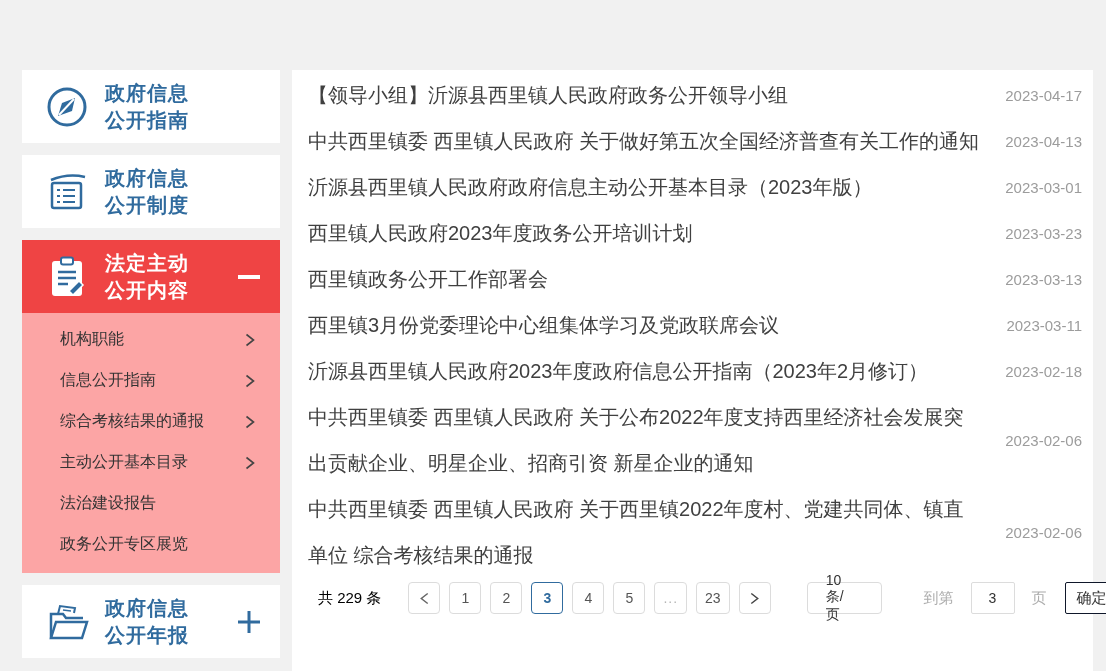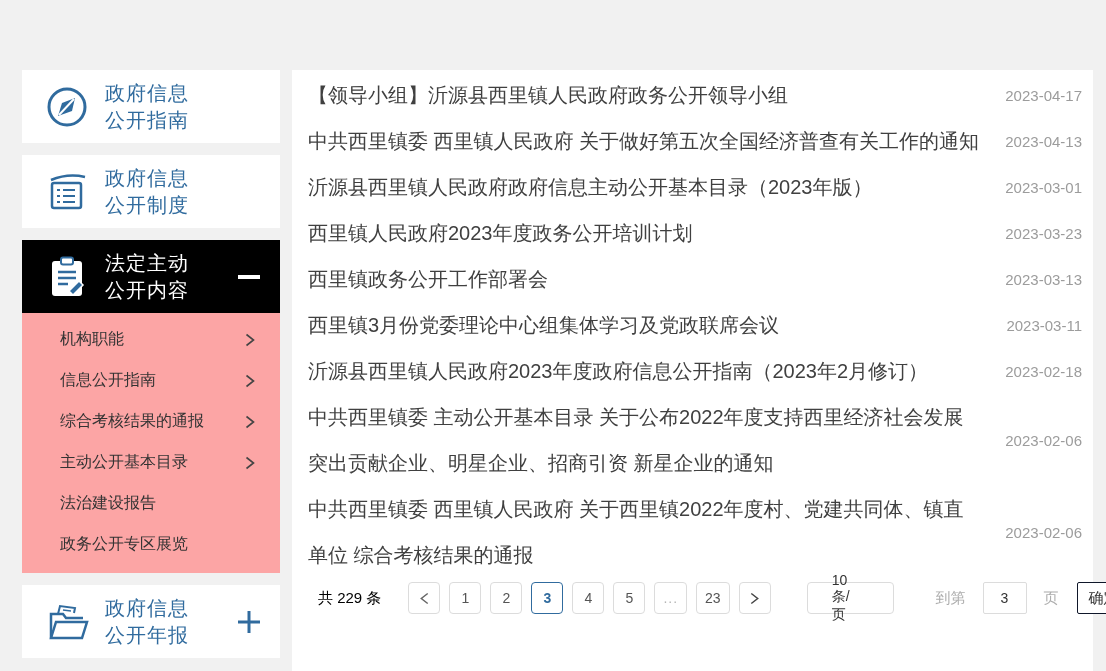--- a/index.html
+++ b/index.html
@@ -9,24 +9,24 @@
     font-family:"Liberation Sans","DejaVu Sans",sans-serif;
   }
   
   .sidebar{position:absolute;left:22px;top:70px;width:258px;}
   .side-item{
     background:#fff;height:73px;display:flex;align-items:center;
     padding:0 18px 0 22px;box-sizing:border-box;margin-bottom:12px;cursor:pointer;
   }
   .side-item .icon{width:46px;height:46px;flex:none;margin-right:15px;}
   .side-item .icon svg{width:100%;height:100%;display:block;}
-  .side-item .labels{flex:1;font-size:20px;line-height:27px;color:#306b9e;letter-spacing:1px;}
+  .side-item .labels{flex:1;font-size:20px;line-height:27px;color:#306b9e;letter-spacing:1px;font-weight:bold;}
   .side-item .toggle{width:26px;height:26px;flex:none;margin-left:4px;}
   .side-item .toggle svg{width:100%;height:100%;display:block;}
-  .side-item.active{background:#000000;margin-bottom:0;}
+  .side-item.active{background:#ef4444;margin-bottom:0;}
   .side-item.active .labels{color:#fff;}
   
   .submenu{background:#fca5a5;padding:6px 0 8px;margin-bottom:12px;}
   .submenu-item{
     height:41px;display:flex;align-items:center;
     padding:0 24px 0 38px;font-size:16px;color:#333;cursor:pointer;
   }
   .submenu-label{flex:1;}
   .submenu-arrow{flex:none;width:12px;height:14px;}
   .submenu-arrow svg{width:100%;height:100%;display:block;}
@@ -49,21 +49,21 @@
   .pbtn{
     min-width:32px;height:32px;box-sizing:border-box;border:1px solid #dcdcdc;border-radius:4px;
     background:#fff;display:flex;align-items:center;justify-content:center;
     margin-right:9px;font-size:14px;color:#555;cursor:pointer;padding:0 8px;
   }
   .pbtn svg{width:11px;height:13px;display:block;}
   .pbtn.active{border-color:#306b9e;color:#306b9e;font-weight:bold;}
   .pbtn.ellipsis{color:#b5b5b5;letter-spacing:1px;}
   .psize{
     height:32px;box-sizing:border-box;border:1px solid #dcdcdc;border-radius:4px;background:#fff;
-    display:flex;align-items:center;padding:0 24px;margin-left:27px;cursor:pointer;color:#333;
+    display:flex;align-items:center;padding:0 18px;margin-left:27px;cursor:pointer;color:#333;
   }
   .psize .chev{width:11px;height:8px;margin-left:8px;}
   .goto{display:flex;align-items:center;margin-left:42px;gap:8px;}
   .goto .glabel{color:#adadad;font-size:15px;white-space:nowrap;}
   .goto input{
     width:44px;height:32px;box-sizing:border-box;border:1px solid #dcdcdc;border-radius:2px;
     margin:0 9px;text-align:center;font-size:14px;color:#333;outline:none;
     font-family:"Liberation Sans","DejaVu Sans",sans-serif;
   }
   .confirm{
@@ -229,21 +229,21 @@
     <span class="title">西里镇3月份党委理论中心组集体学习及党政联席会议</span>
     <span class="date">2023-03-11</span>
   </div>
 
   <div class="row single">
     <span class="title">沂源县西里镇人民政府2023年度政府信息公开指南（2023年2月修订）</span>
     <span class="date">2023-02-18</span>
   </div>
 
   <div class="row double">
-    <span class="title">中共西里镇委 主动公开基本目录 关于公布2022年度支持西里经济社会发展突出贡献企业、明星企业、招商引资 新星企业的通知</span>
+    <span class="title">中共西里镇委 西里镇人民政府 关于公布2022年度支持西里经济社会发展突出贡献企业、明星企业、招商引资 新星企业的通知</span>
     <span class="date">2023-02-06</span>
   </div>
 
   <div class="row double">
     <span class="title">中共西里镇委 西里镇人民政府 关于西里镇2022年度村、党建共同体、镇直单位 综合考核结果的通报</span>
     <span class="date">2023-02-06</span>
   </div>
 </div>
   <div class="pager">
     <span class="total">共 229 条</span>

